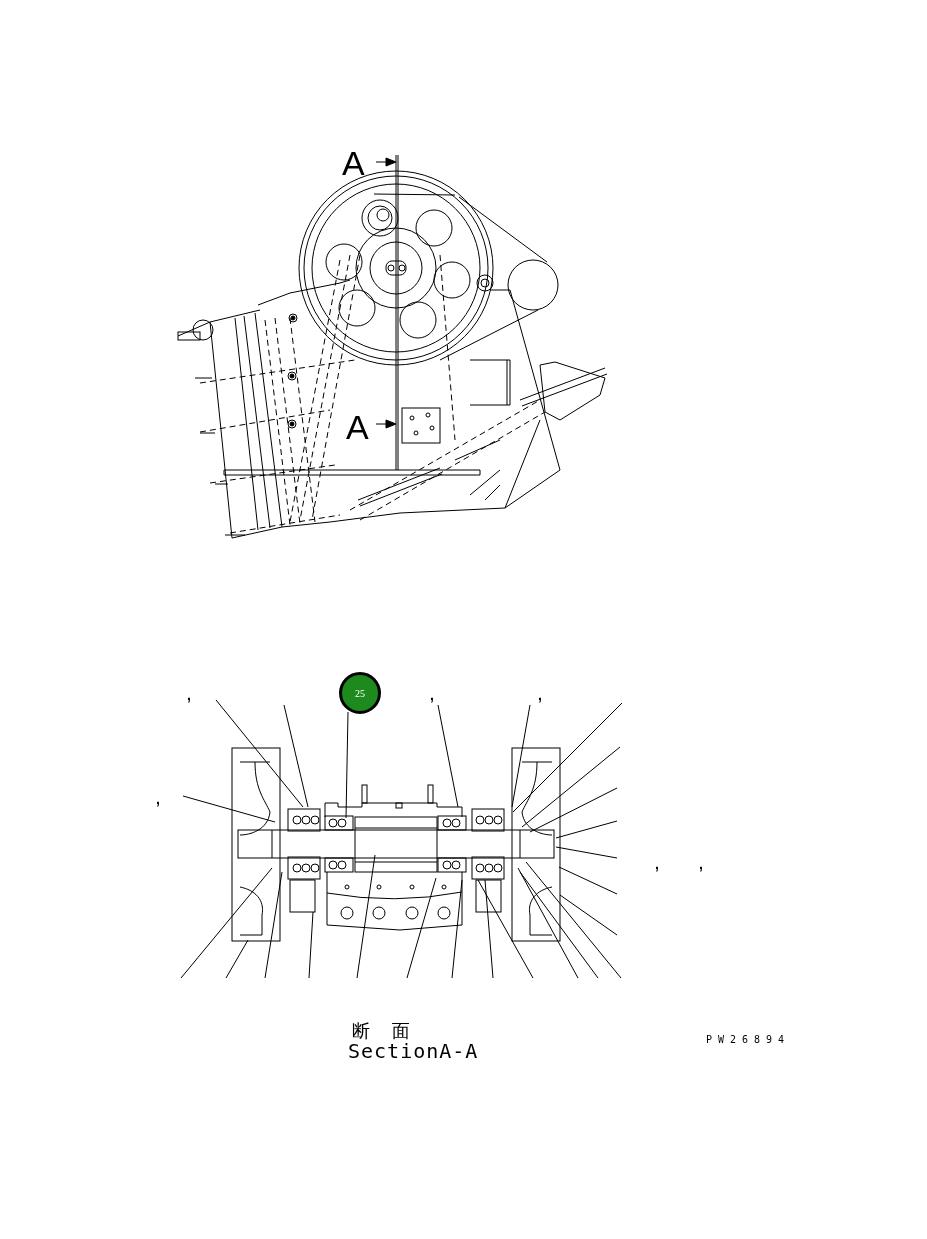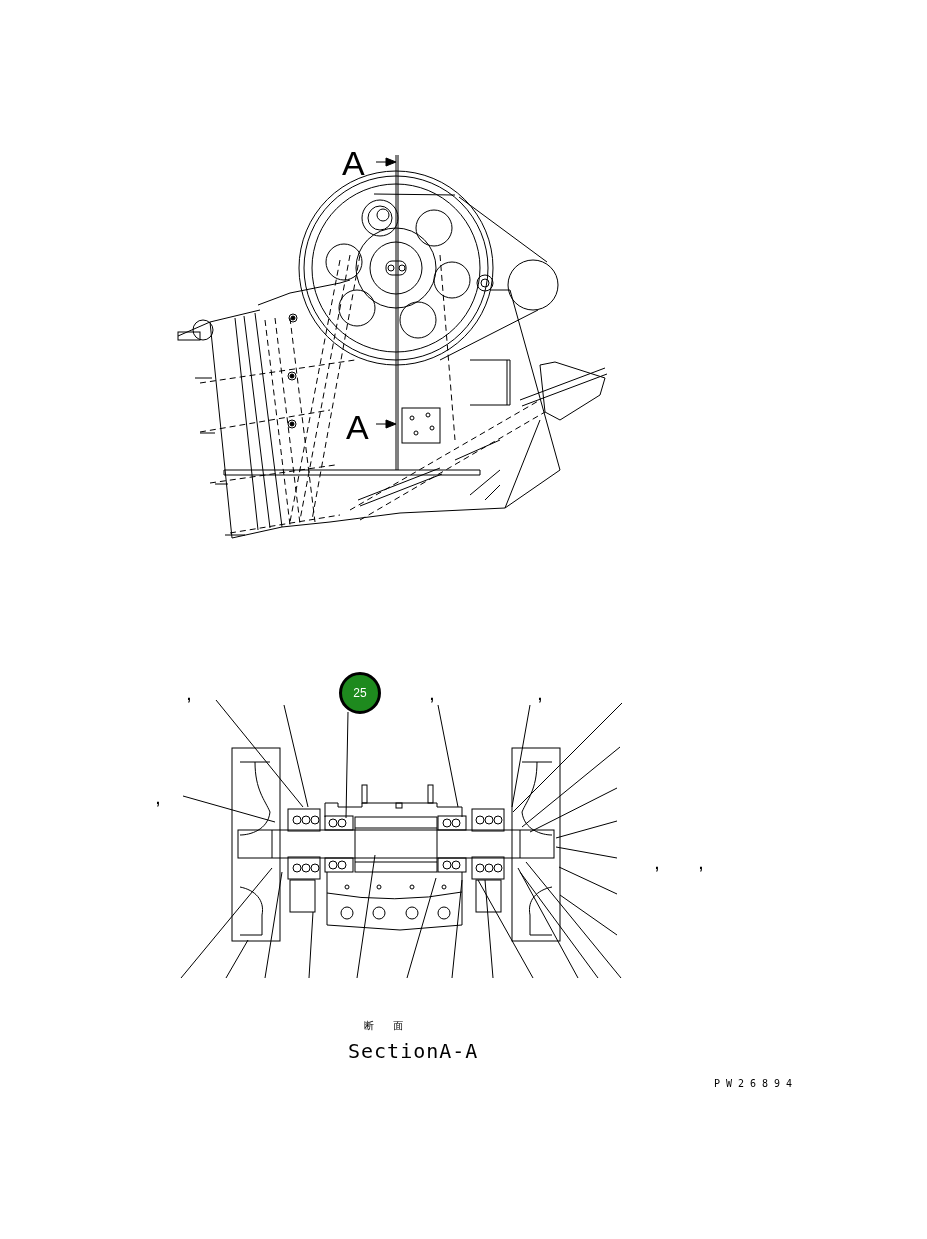--- a/index.html
+++ b/index.html
@@ -1,27 +1,27 @@
 <!DOCTYPE html>
 <html><head>
 <meta charset="utf-8">
 <style>
   html, body { margin:0; padding:0; background:#ffffff; }
   body { width:927px; height:1239px; position:relative; overflow:hidden; font-family:"DejaVu Sans Mono", monospace; }
   .drawing { position:absolute; left:0; top:0; }
   .label { position:absolute; color:#000; white-space:nowrap; }
-  .section-jp { left:364px; top:1019px; font-size:10px; letter-spacing:8px; font-family:"DejaVu Sans", sans-serif; }
+  .section-jp { left:352px; top:1019px; font-size:18px; letter-spacing:8px; font-family:"DejaVu Sans", sans-serif; }
   .section-en { left:348px; top:1039px; font-size:20px; letter-spacing:1px; }
-  .drawing-no { left:706px; top:1078px; font-size:10px; letter-spacing:6px;margin-left:8px; }
+  .drawing-no { left:706px; top:1034px; font-size:10px; letter-spacing:6px; }
   .sec-letter { font-family:"Liberation Sans", sans-serif; font-size:34px; }
   .comma { position:absolute; font-size:14px; font-weight:bold; font-family:"Liberation Sans", sans-serif; line-height:1; }
   .callout {
     position:absolute; left:339px; top:672px; width:36px; height:36px; border-radius:50%;
-    background:#1e8a1e; border:3px solid #000; color:#fff; font-family:Liberation Sans, sans-serif;
-    font-size:12px; display:flex; align-items:center; justify-content:center; cursor:pointer; box-sizing:content-box;
+    background:#1e8a1e; border:3px solid #000; color:#fff; font-family:Liberation Serif, serif;
+    font-size:10px; display:flex; align-items:center; justify-content:center; cursor:pointer; box-sizing:content-box;
   }
 </style>
 </head>
 <body>
 
 <svg class="drawing" width="927" height="1239" viewBox="0 0 927 1239" fill="none" stroke="#000" stroke-width="1">
 
   <g>
 
     <line x1="396" y1="155" x2="396" y2="470"></line>

